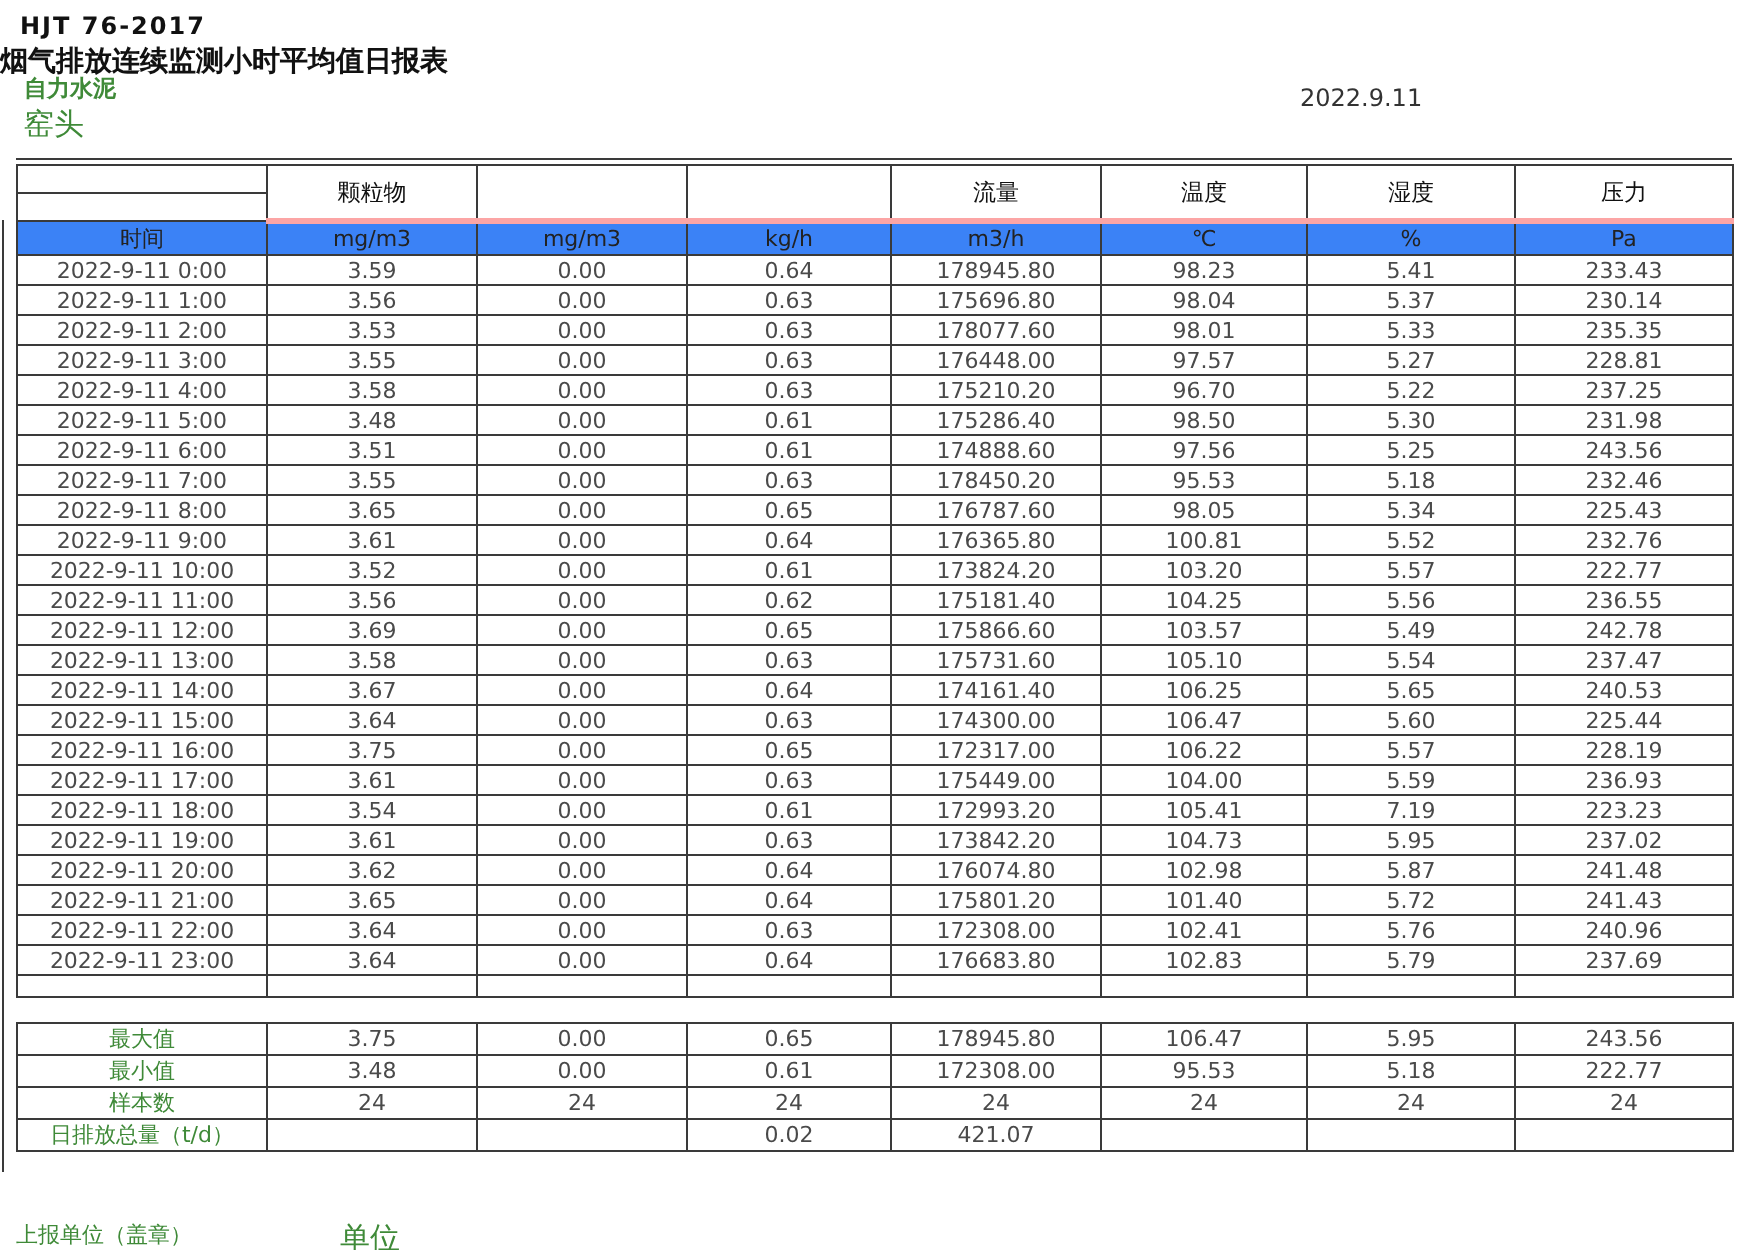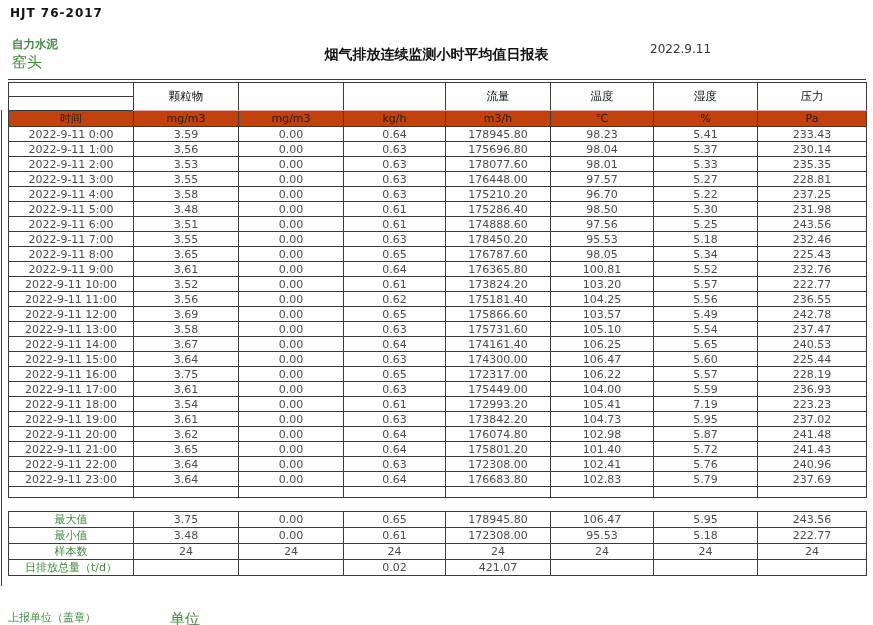--- a/index.html
+++ b/index.html
@@ -1,40 +1,40 @@
 <!DOCTYPE html>
 <html><head>
 <meta charset="utf-8">
 <style>
   html,body{margin:0;padding:0;background:#fff;}
   .sheet{
     position:relative;width:873px;height:625px;background:#ffffff;overflow:hidden;
     font-family:"DejaVu Sans",sans-serif;color:#222;
   }
   .std-no{position:absolute;left:10px;top:6px;font-size:12px;font-weight:bold;color:#111;letter-spacing:1px;}
-  .title{position:absolute;left:0;top:22px;width:873px;text-align:center;font-size:14px;font-weight:bold;color:#111;margin-top:24px;}
+  .title{position:absolute;left:0;top:22px;width:873px;font-size:14px;font-weight:bold;color:#111;}
   .company{position:absolute;left:12px;top:37px;font-size:11.5px;font-weight:bold;color:#3f8a38;text-align:center;}
   .location{position:absolute;left:12px;top:53px;font-size:15px;font-weight:normal;color:#3f8a38;}
   .report-date{position:absolute;left:650px;top:42px;font-size:12px;color:#333;}
   .topline{position:absolute;left:8px;top:79px;width:858px;height:1px;background:#3a3a3a;}
   .leftline{position:absolute;left:1px;top:110px;width:1px;height:476px;background:#3a3a3a;}
   table.rpt{
     position:absolute;left:8px;border-collapse:collapse;table-layout:fixed;
     font-size:11px;color:#4a4a4a;
   }
   table.rpt td{
     border:1px solid #3a3a3a;text-align:center;vertical-align:middle;
     padding:0;overflow:hidden;white-space:nowrap;
   }
   #main-table{top:82px;width:858px;}
   #summary-table{top:511px;width:858px;}
   tr.hdr1 td{height:13px;border-bottom:none;color:#111;font-size:11.5px;}
-  tr.hdr1 td.lbl{border-bottom:1px solid #fca5a5;}
+  tr.hdr1 td.lbl{border-bottom:3px solid #fca5a5;}
   tr.hdr2 td{height:13px;border-top:1px solid #3a3a3a;}
-  tr.units td{height:15px;background:#c2410c;color:#222;font-size:11px;}
+  tr.units td{height:15px;background:#3b82f6;color:#222;font-size:11px;}
   tr.datarow td{height:14px;}
   tr.blankrow td{height:10px;}
   tr.sumrow td{height:14px;}
   td.c-label{color:#3f8a38;}
   .footer-note{position:absolute;left:8px;top:596px;font-size:11px;color:#3f8a38;}
   .footer-report-unit{position:absolute;left:8px;top:610px;font-size:11px;color:#3f8a38;}
   .footer-unit{position:absolute;left:170px;top:610px;font-size:15px;color:#3f8a38;}
   col.c0{width:125px;} col.c1{width:105px;} col.c2{width:105px;} col.c3{width:102px;}
   col.c4{width:105px;} col.c5{width:103px;} col.c6{width:104px;} col.c7{width:109px;}
 </style>

